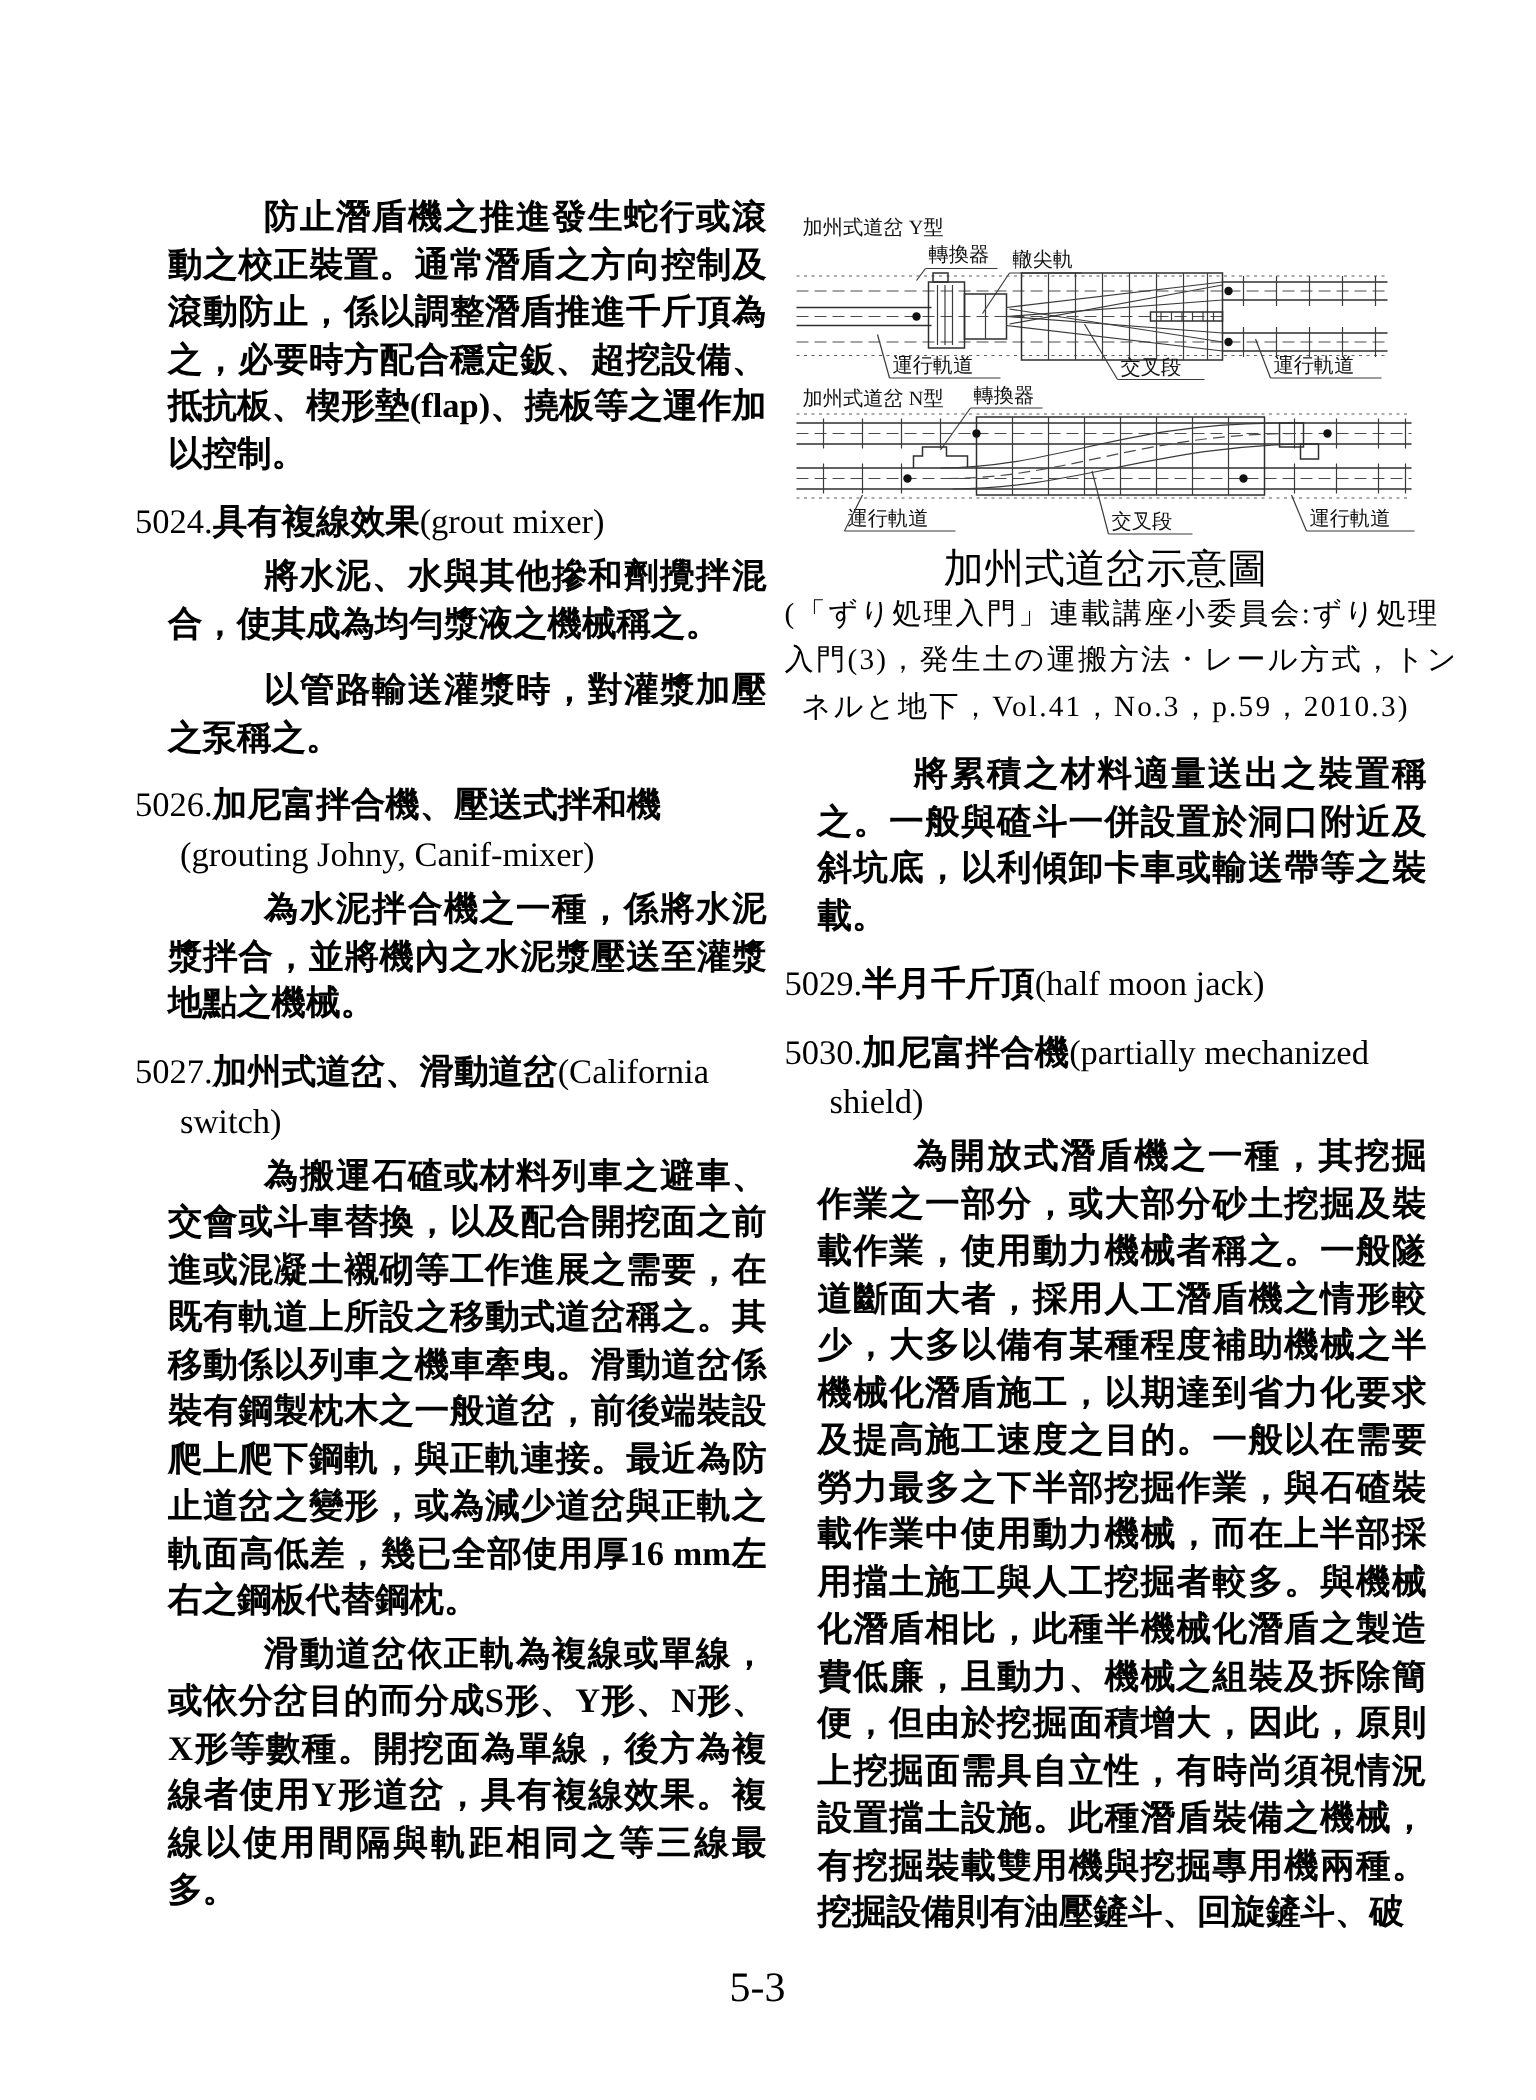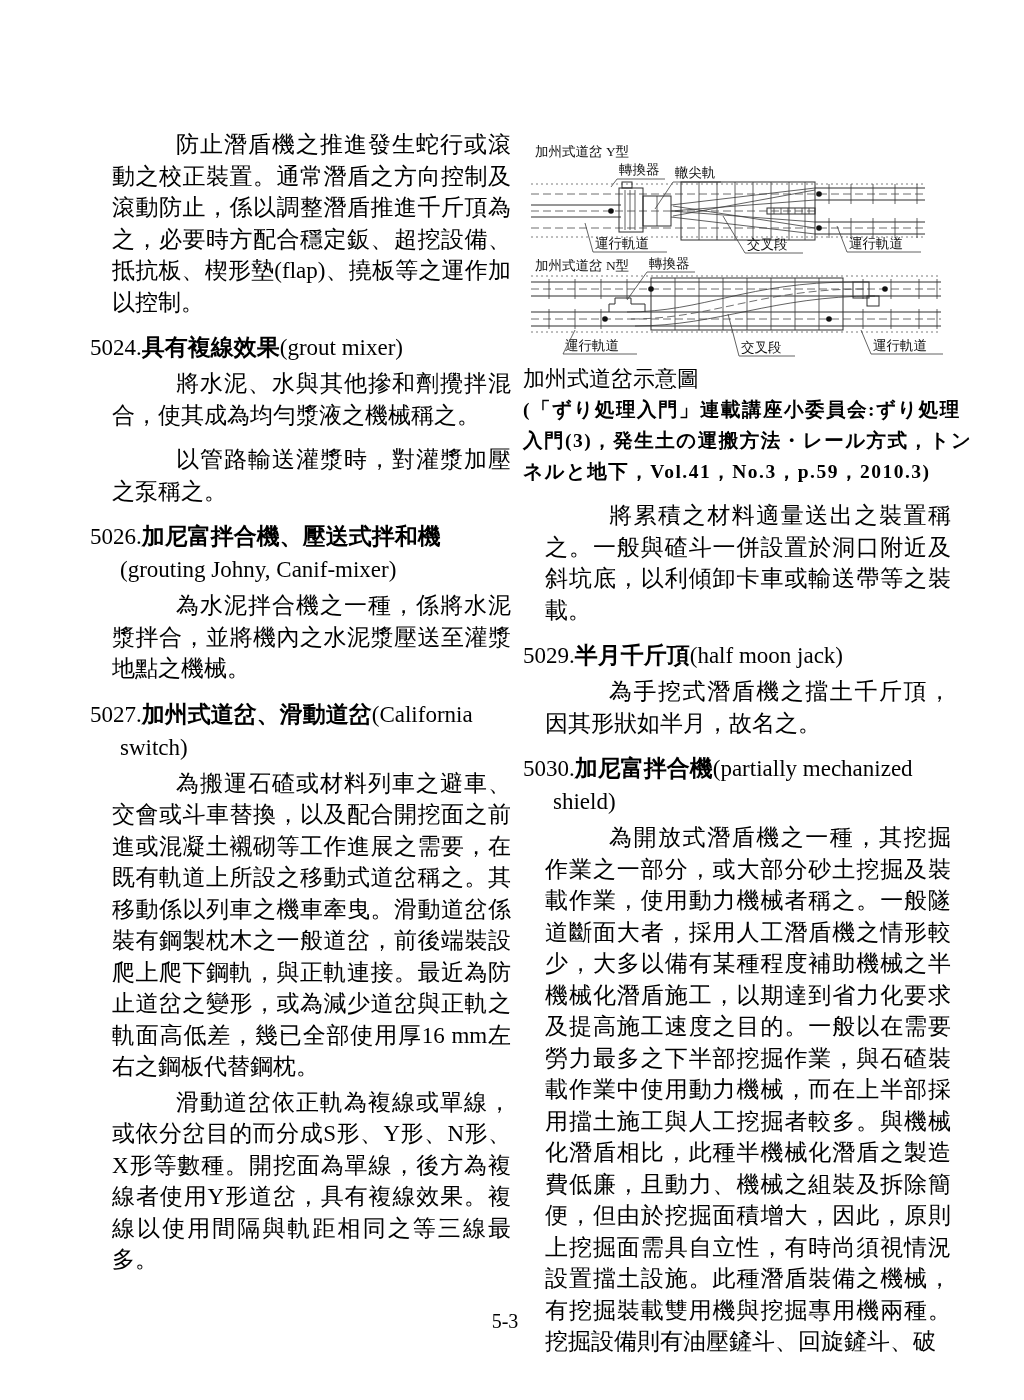--- a/index.html
+++ b/index.html
@@ -4,38 +4,38 @@
 <style>
   html,body{margin:0;padding:0;background:#ffffff;}
   .page{
     position:relative;width:1024px;height:1400px;background:#ffffff;
     color:#000;font-family:"Liberation Serif","DejaVu Serif",serif;
     overflow:hidden;
   }
   .col{position:absolute;top:116px;font-size:23px;line-height:31.5px;text-align:justify;}
   .col-left{left:90px;width:421px;}
   .col-right{left:523px;width:428px;}
-  p.body{margin:4px 0 0 22px;text-indent:64px;}
+  p.body{margin:4px 0 0 22px;text-indent:64px;font-weight:bold;}
   .intro p.body{margin-top:13px;}
   .entry{margin-top:13px;}
   .entry-h{margin:0;padding-left:30px;text-indent:-30px;text-align:left;line-height:33px;}
   .t-num,.t-en{font-family:"Liberation Serif","DejaVu Serif",serif;font-weight:normal;}
   .t-zh{font-weight:bold;font-family:"Liberation Sans","DejaVu Sans",sans-serif;}
   .figure{margin-top:14px;}
   .figure svg{display:block;}
   .fig-line{stroke:#2e2e2e;stroke-width:1;fill:none;}
   .fig-thin{stroke:#3a3a3a;stroke-width:0.8;fill:none;}
   .fig-dash{stroke:#4a4a4a;stroke-width:0.8;fill:none;stroke-dasharray:8 4;}
   .fig-dot{stroke:#5a5a5a;stroke-width:0.8;fill:none;stroke-dasharray:2 3;}
   .fig-text{font-size:13.5px;fill:#111;font-family:"Liberation Serif","DejaVu Serif",serif;}
   .fig-title{font-size:13.5px;fill:#111;font-family:"Liberation Serif","DejaVu Serif",serif;}
-  .fig-caption-title{text-align:left;font-size:22px;line-height:30px;margin-top:6px;}
-  .fig-source{font-size:19.5px;line-height:31px;letter-spacing:1.5px;font-weight:bold;}
+  .fig-caption-title{text-align:center;font-size:27px;line-height:30px;margin-top:6px;}
+  .fig-source{text-align:center;font-size:19.5px;line-height:31px;letter-spacing:1.5px;}
   .fig-source .ln{display:block;white-space:nowrap;}
-  .page-number{position:absolute;left:0;right:14px;top:1310px;text-align:center;font-size:20px;}
+  .page-number{position:absolute;left:0;right:14px;top:1310px;text-align:center;font-size:28px;}
 </style>
 </head>
 <body>
 
 <div class="page">
 
   <div class="col col-left intro-wrap">
 
     <div class="intro">
       <p class="body">防止潛盾機之推進發生蛇行或滾動之校正裝置。通常潛盾之方向控制及滾動防止，係以調整潛盾推進千斤頂為之，必要時方配合穩定鈑、超挖設備、抵抗板、楔形墊(flap)、撓板等之運作加以控制。</p>
@@ -226,21 +226,20 @@
         <span class="ln">ネルと地下，Vol.41，No.3，p.59，2010.3)</span>
       </div>
     </div>
 
     <div class="entry">
       <p class="body">將累積之材料適量送出之裝置稱之。一般與碴斗一併設置於洞口附近及斜坑底，以利傾卸卡車或輸送帶等之裝載。</p>
     </div>
 
     <div class="entry">
       <p class="entry-h"><span class="t-num">5029.</span><span class="t-zh">半月千斤頂</span><span class="t-en">(half moon jack)</span></p>
-      <p class="body">為手挖式潛盾機之擋土千斤頂，因其形狀如半月，故名之。</p>
     </div>
 
     <div class="entry">
       <p class="entry-h"><span class="t-num">5030.</span><span class="t-zh">加尼富拌合機</span><span class="t-en">(partially mechanized shield)</span></p>
       <p class="body">為開放式潛盾機之一種，其挖掘作業之一部分，或大部分砂土挖掘及裝載作業，使用動力機械者稱之。一般隧道斷面大者，採用人工潛盾機之情形較少，大多以備有某種程度補助機械之半機械化潛盾施工，以期達到省力化要求及提高施工速度之目的。一般以在需要勞力最多之下半部挖掘作業，與石碴裝載作業中使用動力機械，而在上半部採用擋土施工與人工挖掘者較多。與機械化潛盾相比，此種半機械化潛盾之製造費低廉，且動力、機械之組裝及拆除簡便，但由於挖掘面積增大，因此，原則上挖掘面需具自立性，有時尚須視情況設置擋土設施。此種潛盾裝備之機械，有挖掘裝載雙用機與挖掘專用機兩種。挖掘設備則有油壓鏟斗、回旋鏟斗、破</p>
     </div>
   </div>
 
   <div class="page-number">5-3</div>
 </div>

